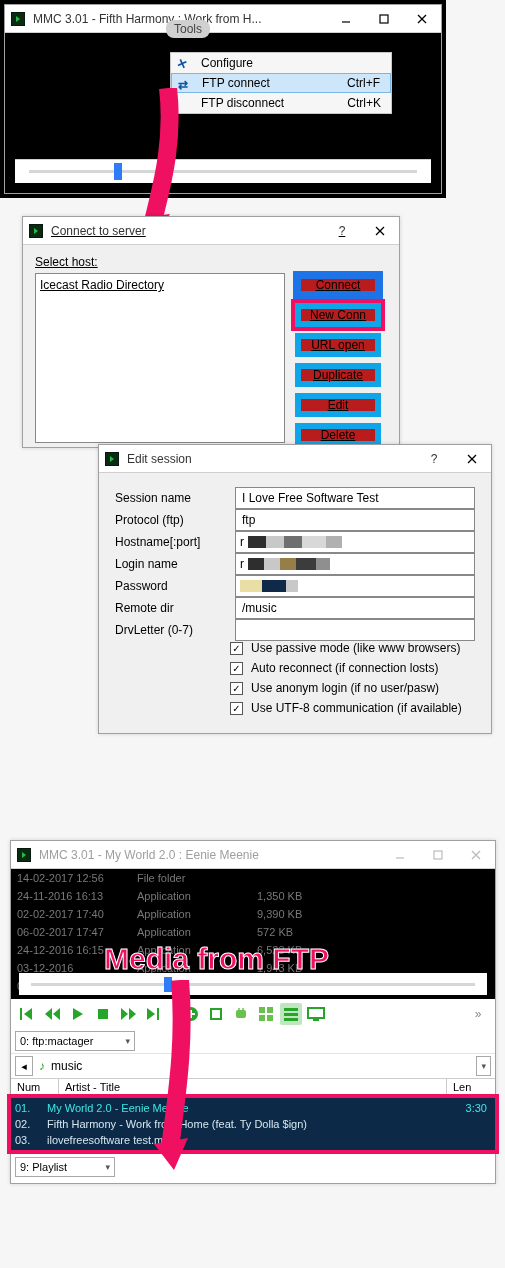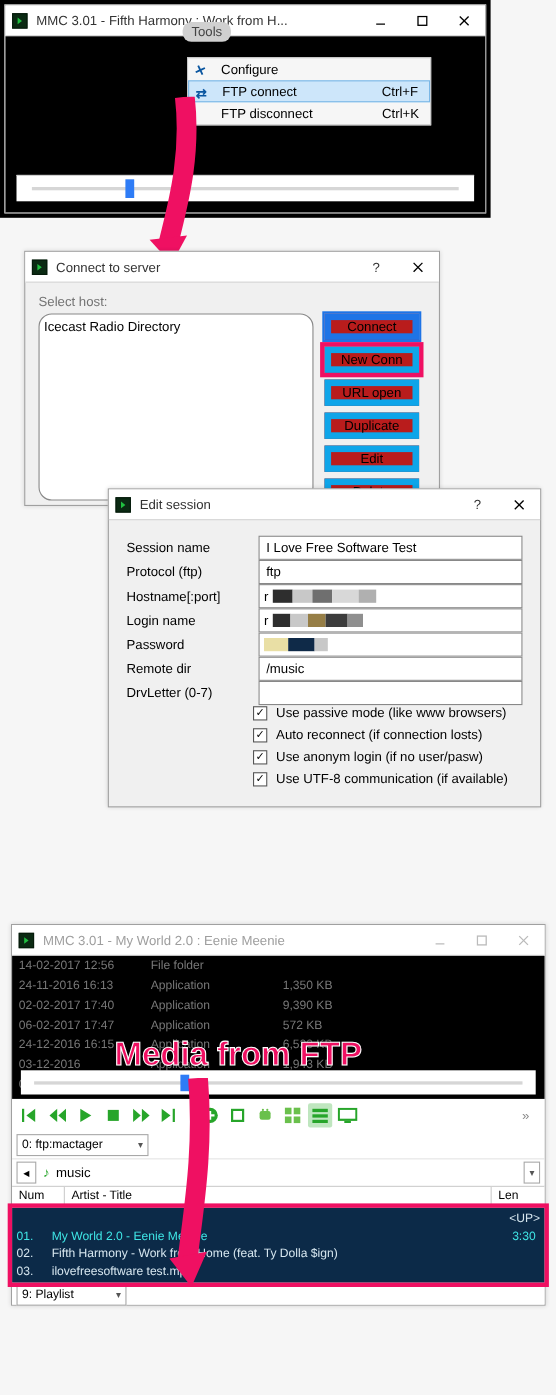--- a/index.html
+++ b/index.html
@@ -28,21 +28,21 @@
   .menu-item .shk { color:#000; min-width:48px; text-align:right; }
   .menu-item .micon { position:absolute; left:6px; top:4px; width:16px; height:16px; }
   .icon-gear::before { content:"✕"; color:#0a56a0; font-weight:700; display:inline-block; transform:rotate(20deg); }
   .icon-ftp::before { content:"⇄"; color:#0a56a0; font-weight:700; }
 
   
   .tooltip { position:absolute; padding:2px 8px; background:#d0d0d0; border-radius:8px; color:#444; font-size:12px; }
 
   
   .panelbg { background:#f0f0f0; }
-  .label { color:#737373; }
+  .label { color:#000000; }
   .listbox { background:#fff; border:1px solid #888; padding:4px; }
   .btn97 { width:86px; height:24px; background:#b91c1c; border:6px solid #0ea5e9; display:flex; align-items:center; justify-content:center; margin-bottom:6px; }
   .hl-blue { outline:2px solid #1e74e6; outline-offset:0; border-color:#1e74e6; }
   .hl-pink { outline:4px solid #ef1062; outline-offset:0; }
 
   
   .form-row { display:flex; align-items:center; gap:10px; }
   .form-row .flabel { width:110px; color:#000; }
   .form-row .finput { flex:1; height:22px; background:#fff; border:1px solid #888; padding:0 6px; color:#000; font-size:12px; }
   .form-row .fmask { flex:1; height:22px; background:#fff; border:1px solid #888; display:flex; align-items:center; gap:0; padding:0 4px; }
@@ -65,21 +65,21 @@
   .combo .dd { margin-left:auto; font-size:9px; color:#555; }
   .playlist-head { display:flex; height:20px; background:#fff; border-top:1px solid #ccc; border-bottom:1px solid #ccc; }
   .ph-col { border-right:1px solid #ccc; padding:2px 6px; font-size:11px; }
   .playlist-area { background:#0c2a48; color:#d6e6ef; padding:2px 4px; }
   .pl-row { display:flex; align-items:center; height:16px; font-size:11px; }
   .pl-row .num { width:32px; }
   .pl-row .tt  { flex:1; white-space:nowrap; overflow:hidden; text-overflow:ellipsis; }
   .pl-row .len { width:40px; text-align:right; padding-right:4px; }
   .pl-row.sel { color:#3fe6e6; }
   .pl-row.up { justify-content:flex-end; color:#d6e6ef; }
-  .tabbar { display:flex; align-items:center; background:#fff; height:20px; border-top:1px solid #ccc; font-size:11px; padding:3px 4px; gap:6px; }
+  .tabbar { display:flex; align-items:center; background:#fff; height:20px; border-top:1px solid #ccc; font-size:11px; padding:16px 4px; gap:6px; }
 
   
   .arrow { position:absolute; pointer-events:none; }
 
   .big-text { position:absolute; color:#ef1062; font-weight:700; font-size:30px; -webkit-text-stroke:1px #fff; text-shadow:0 0 3px #000; }
 </style>
 </head>
 <body>
 
 <div class="wrap">
@@ -131,36 +131,36 @@
       <span class="lbl">FTP disconnect</span>
       <span class="shk">Ctrl+K</span>
     </div>
   </div>
 
   <svg class="arrow" style="left:130px; top:88px; width:60px; height:150px;">
     <path d="M38,0 C45,60 28,110 22,138" stroke="#ef1062" stroke-width="18" fill="none"></path>
     <polygon points="6,130 40,126 26,152" fill="#ef1062"></polygon>
   </svg>
 
-  <div class="win panelbg" style="left:22px; top:228px; width:378px; height:232px; z-index:1;">
+  <div class="win panelbg" style="left:22px; top:216px; width:378px; height:232px; z-index:1;text-decoration:underline;">
     <div class="titlebar">
       <div class="app-icon"></div>
       <div class="title">Connect to server</div>
       <div class="wbtn">?</div>
       <div class="wbtn">
           <svg viewBox="0 0 10 10">
             <line x1="1" y1="1" x2="9" y2="9" stroke="#000" stroke-width="1.2"></line>
             <line x1="9" y1="1" x2="1" y2="9" stroke="#000" stroke-width="1.2"></line>
           </svg>
         </div>
     </div>
     <div style="padding:10px 12px 12px 12px; position:relative; height:calc(100% - 28px);">
       <div class="label">Select host:</div>
       <div style="display:flex; gap:10px; margin-top:4px; height:170px;">
-        <div class="listbox" style="flex:1;border-radius:12px;">
+        <div class="listbox" style="flex:1;">
           <div>Icecast Radio Directory</div>
         </div>
         <div style="width:92px;">
           <div class="btn97 hl-blue">Connect</div>
           <div class="btn97 hl-pink">New Conn</div>
           <div class="btn97">URL open</div>
           <div class="btn97">Duplicate</div>
           <div class="btn97">Edit</div>
           <div class="btn97">Delete</div>
         </div>
@@ -412,23 +412,20 @@
         </div>
     </div>
 
     <div class="playlist-head">
       <div class="ph-col" style="width:48px;">Num</div>
       <div class="ph-col" style="flex:1;">Artist - Title</div>
       <div class="ph-col" style="width:48px; border-right:none;">Len</div>
     </div>
 
     <div class="playlist-area hl-pink" style="position:relative;">
-      <div class="pl-row up">
-          <span>&lt;UP&gt;</span>
-        </div>
       <div id="plist">
           <div class="pl-row sel">
             <span class="num">01.</span>
             <span class="tt">My World 2.0 - Eenie Meenie</span>
             <span class="len">3:30</span>
           </div>
           <div class="pl-row">
             <span class="num">02.</span>
             <span class="tt">Fifth Harmony - Work from Home (feat. Ty Dolla $ign)</span>
             <span class="len"></span>

